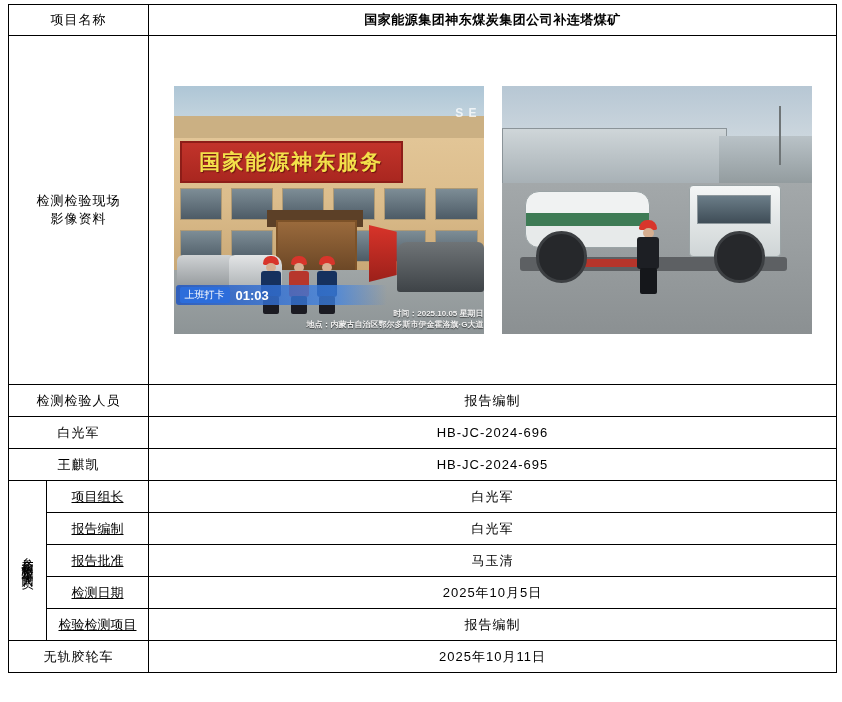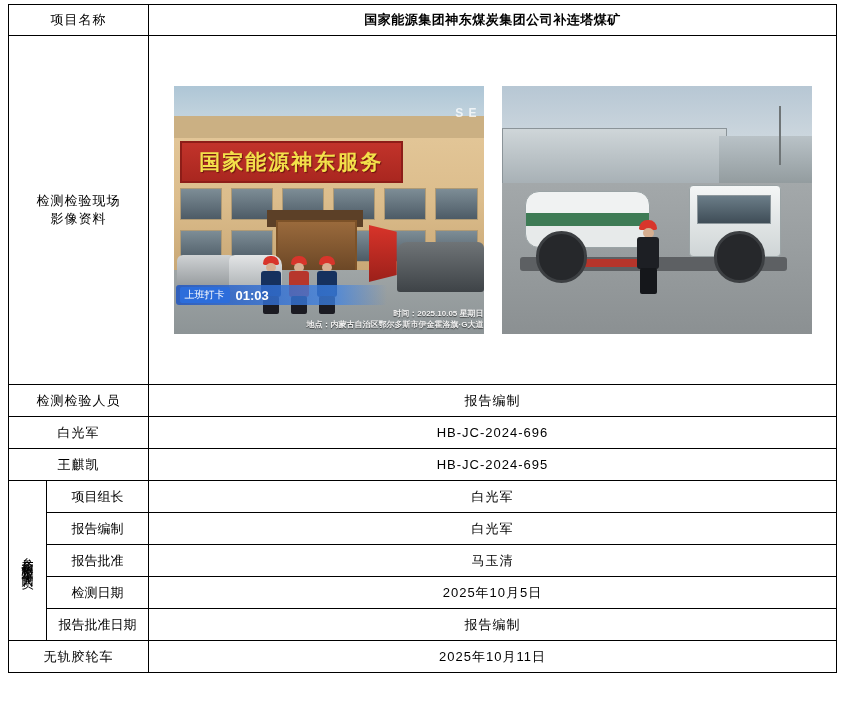--- a/index.html
+++ b/index.html
@@ -232,21 +232,21 @@
   .p2 .person2 {
     position: absolute; left: 43%; bottom: 16%; width: 26px; height: 74px;
   }
   .p2 .person2 .helmet { position:absolute; left:4px; top:0; width:18px; height:10px; background:#d8352b; border-radius:9px 9px 2px 2px;}
   .p2 .person2 .head { position:absolute; left:8px; top:8px; width:11px; height:10px; background:#d6ae90; border-radius:50%;}
   .p2 .person2 .body { position:absolute; left:2px; top:17px; width:22px; height:32px; background:#1d1f24; border-radius:3px;}
   .p2 .person2 .legs { position:absolute; left:5px; top:48px; width:17px; height:26px; background:#15171b; border-radius:2px;}
   .p2 .pole { position: absolute; right: 10%; top: 8%; width: 2px; height: 24%; background: #6f7577; }
 
   .name-cell { height: 32px; }
-  .sub-lbl { font-size: 13px; }
+  .sub-lbl { font-size: 13px; text-decoration: underline; }
   .vert {
     writing-mode: vertical-rl;
     text-orientation: upright;
     letter-spacing: 2px;
     font-size: 12px;
     line-height: 14px;
     display: inline-block;
   }
 </style>
 </head>
@@ -387,21 +387,21 @@
     </tr>
     <tr class="name-cell">
       <td class="sub-lbl">报告批准</td>
       <td class="lbl">马玉清</td>
     </tr>
     <tr class="name-cell">
       <td class="sub-lbl">检测日期</td>
       <td class="lbl">2025年10月5日</td>
     </tr>
     <tr class="name-cell">
-      <td class="sub-lbl">报告批准日期</td>
+      <td class="sub-lbl">检验检测项目</td>
       <td class="lbl">报告编制</td>
     </tr>
 
     <tr class="name-cell">
       <td colspan="2" class="lbl">无轨胶轮车</td>
       <td class="lbl">2025年10月11日</td>
     </tr>
   </tbody>
     </table>
 </div>

